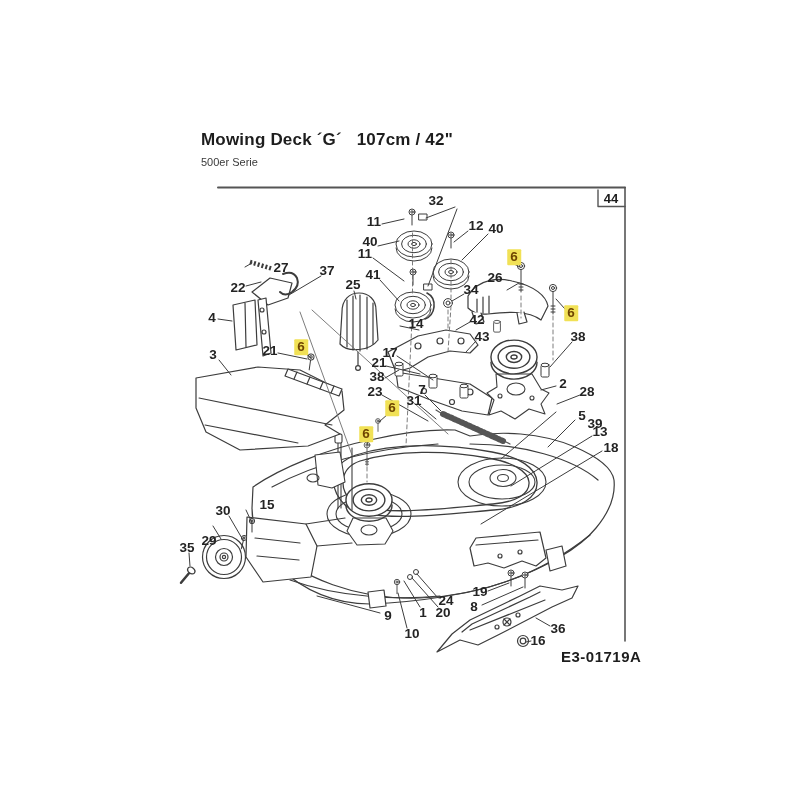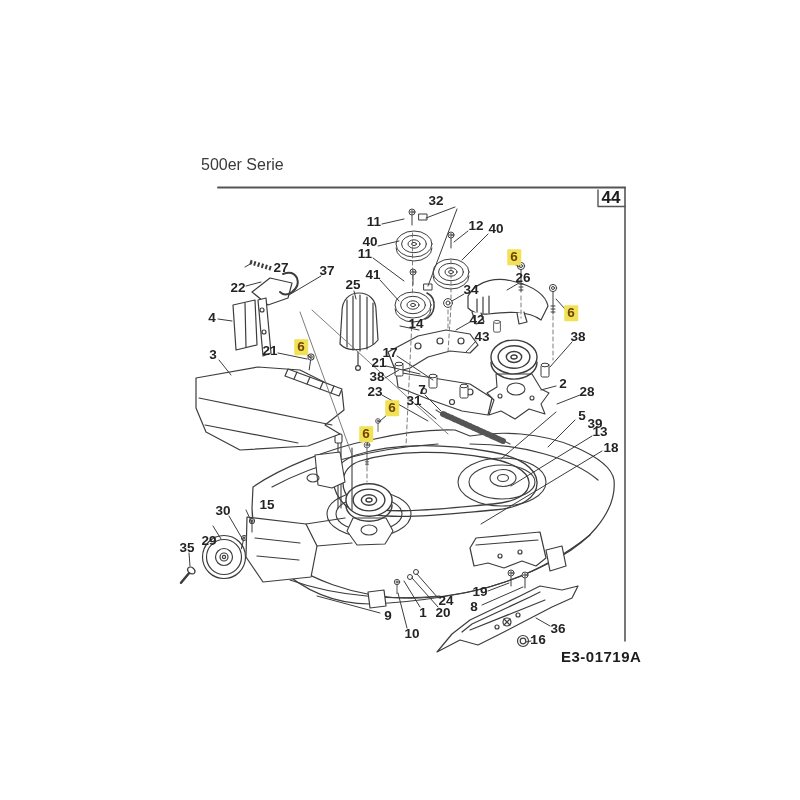--- a/index.html
+++ b/index.html
@@ -2,22 +2,22 @@
 <html><head>
 <meta charset="utf-8">
 <style>
   html,body{margin:0;padding:0;}
   body{width:800px;height:800px;background:#ffffff;position:relative;overflow:hidden;
        font-family:"Liberation Sans",sans-serif;}
   #stage{position:absolute;left:0;top:0;width:800px;height:800px;}
   #art{position:absolute;left:0;top:0;}
   .txt{position:absolute;color:#1d1d1d;}
   #title{left:201px;top:130px;font-weight:bold;font-size:17px;white-space:pre;letter-spacing:.2px;}
-  #subtitle{left:201px;top:156px;font-size:16px;color:#3a3a3a;}
-  #pagenum{left:611px;top:198px;transform:translate(-50%,-50%);font-weight:bold;font-size:17px;}
+  #subtitle{left:201px;top:156px;font-size:11px;color:#3a3a3a;}
+  #pagenum{left:611px;top:198px;transform:translate(-50%,-50%);font-weight:bold;font-size:13px;}
   #dwgcode{left:561px;top:648px;font-weight:bold;font-size:15px;letter-spacing:.5px;}
   #labels{position:absolute;left:0;top:0;width:800px;height:800px;}
   .part-label{position:absolute;transform:translate(-50%,-50%);
       font-weight:bold;font-size:13.5px;color:#242424;line-height:1;white-space:nowrap;}
   .part-label.hl{padding:1px 3px;border-radius:1px;}
 </style>
 </head>
 <body>
 
 <div id="stage">
@@ -309,20 +309,21 @@
         <line x1="438" y1="607" x2="412" y2="578"></line>
         <line x1="438" y1="598" x2="417" y2="574"></line>
         <line x1="407" y1="628" x2="398" y2="593"></line>
         <line x1="488" y1="591" x2="509" y2="583"></line>
         <line x1="482" y1="605" x2="523" y2="587"></line>
         <line x1="550" y1="626" x2="536" y2="618"></line>
         <line x1="531" y1="641" x2="526" y2="642"></line>
       </g>
   </svg>
 
+  <div id="title" class="txt">Mowing Deck ´G´   107cm / 42"</div>
   <div id="subtitle" class="txt">500er Serie</div>
   <div id="pagenum" class="txt">44</div>
   <div id="dwgcode" class="txt">E3-01719A</div>
 
   <div id="labels">
       <span class="part-label" style="left: 374px; top: 222px;">11</span>
       <span class="part-label" style="left: 436px; top: 201px;">32</span>
       <span class="part-label" style="left: 370px; top: 242px;">40</span>
       <span class="part-label" style="left: 476px; top: 226px;">12</span>
       <span class="part-label" style="left: 496px; top: 229px;">40</span>
@@ -331,21 +332,21 @@
       <span class="part-label" style="left: 471px; top: 290px;">34</span>
       <span class="part-label" style="left: 237px; top: 268px; margin-left: 44px;">27</span>
       <span class="part-label" style="left: 238px; top: 288px;">22</span>
       <span class="part-label" style="left: 327px; top: 271px;">37</span>
       <span class="part-label" style="left: 353px; top: 285px;">25</span>
       <span class="part-label" style="left: 212px; top: 318px;">4</span>
       <span class="part-label" style="left: 213px; top: 355px;">3</span>
       <span class="part-label" style="left: 270px; top: 351px;">21</span>
       <span class="part-label hl" style="left: 301px; top: 347px; background: rgb(241, 225, 86); color: rgb(110, 68, 0);">6</span>
       <span class="part-label hl" style="left: 514px; top: 257px; background: rgb(241, 225, 86); color: rgb(110, 68, 0);">6</span>
-      <span class="part-label" style="left: 523px; top: 278px;">26</span>
+      <span class="part-label" style="left: 495px; top: 278px;">26</span>
       <span class="part-label hl" style="left: 571px; top: 313px; background: rgb(241, 225, 86); color: rgb(110, 68, 0);">6</span>
       <span class="part-label" style="left: 477px; top: 320px;">42</span>
       <span class="part-label" style="left: 482px; top: 337px;">43</span>
       <span class="part-label" style="left: 416px; top: 324px;">14</span>
       <span class="part-label" style="left: 390px; top: 353px;">17</span>
       <span class="part-label" style="left: 379px; top: 363px;">21</span>
       <span class="part-label" style="left: 377px; top: 377px;">38</span>
       <span class="part-label" style="left: 375px; top: 392px;">23</span>
       <span class="part-label" style="left: 422px; top: 390px;">7</span>
       <span class="part-label" style="left: 414px; top: 401px;">31</span>
@@ -363,15 +364,15 @@
       <span class="part-label" style="left: 209px; top: 521px; margin-top: 20px;">29</span>
       <span class="part-label" style="left: 187px; top: 548px;">35</span>
       <span class="part-label" style="left: 388px; top: 616px;">9</span>
       <span class="part-label" style="left: 423px; top: 613px;">1</span>
       <span class="part-label" style="left: 443px; top: 613px;">20</span>
       <span class="part-label" style="left: 446px; top: 601px;">24</span>
       <span class="part-label" style="left: 412px; top: 634px;">10</span>
       <span class="part-label" style="left: 480px; top: 592px;">19</span>
       <span class="part-label" style="left: 474px; top: 607px;">8</span>
       <span class="part-label" style="left: 558px; top: 629px;">36</span>
-      <span class="part-label" style="left: 538px; top: 641px; font-family: Liberation Mono, monospace;">16</span>
+      <span class="part-label" style="left: 538px; top: 641px;">16</span>
     </div>
 </div>
 
 </body></html>

